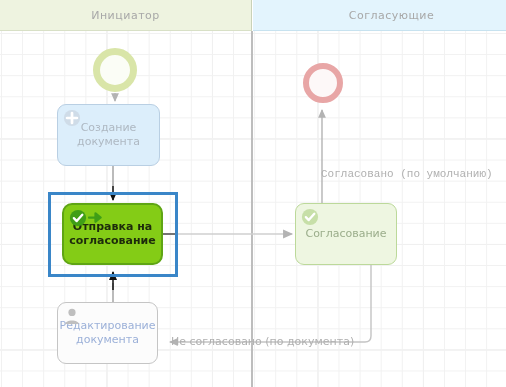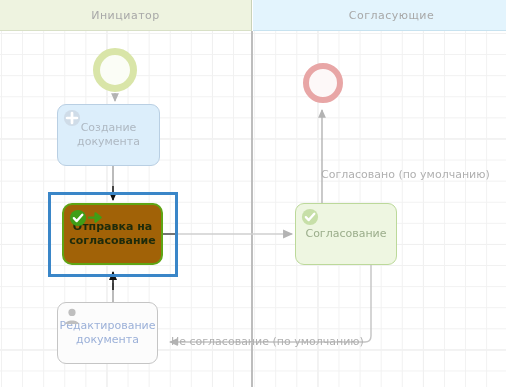--- a/index.html
+++ b/index.html
@@ -103,21 +103,21 @@
     width: 103px; height: 62px;
     background: #dceefb;
     border: 1px solid #b9cfe3;
     color: #aeb8c2;
     font-size: 11px;
   }
   
   #node-send {
     left: 62px; top: 203px;
     width: 101px; height: 62px;
-    background: #a16207;
+    background: #84cc16;
     border: 2px solid #5fa514;
     border-radius: 10px;
     color: #1d2b0b;
     font-size: 11px;
     font-weight: bold;
   }
   #selection-box {
     position: absolute;
     left: 48px; top: 192px;
     width: 130px; height: 85px;
@@ -177,21 +177,21 @@
   }
 
   
   .edge-label {
     position: absolute;
     font-size: 11px;
     color: #b0b0b0;
     white-space: nowrap;
     user-select: none;
   }
-  #label-approved   { left: 321px; top: 168px; }
+  #label-approved   { left: 321px; top: 168px; font-family: Liberation Mono, monospace; }
   #label-rejected   { left: 171px; top: 335px; }
 </style>
 </head>
 <body>
 
 <div id="app">
 
   <div id="lane-head-initiator" class="lane-header">
     <span>Инициатор</span>
   </div>
@@ -285,15 +285,15 @@
     <svg class="node-icon" viewBox="0 0 20 20">
       <circle cx="10" cy="10" r="9" fill="#c7dfa8"></circle>
       <path d="M 5.4 10.2 L 8.6 13.4 L 14.8 6.4" stroke="#ffffff" stroke-width="2.6" fill="none" stroke-linecap="round" stroke-linejoin="round"></path>
     </svg>
     <div class="label">
       <div>Согласование</div>
     </div>
   </div>
 
   <div id="label-approved" class="edge-label">Согласовано (по умолчанию)</div>
-  <div id="label-rejected" class="edge-label">Не согласование (по умолчанию)</div>
+  <div id="label-rejected" class="edge-label">Не согласовано (по документа)</div>
 
 </div>
 
 </body></html>

